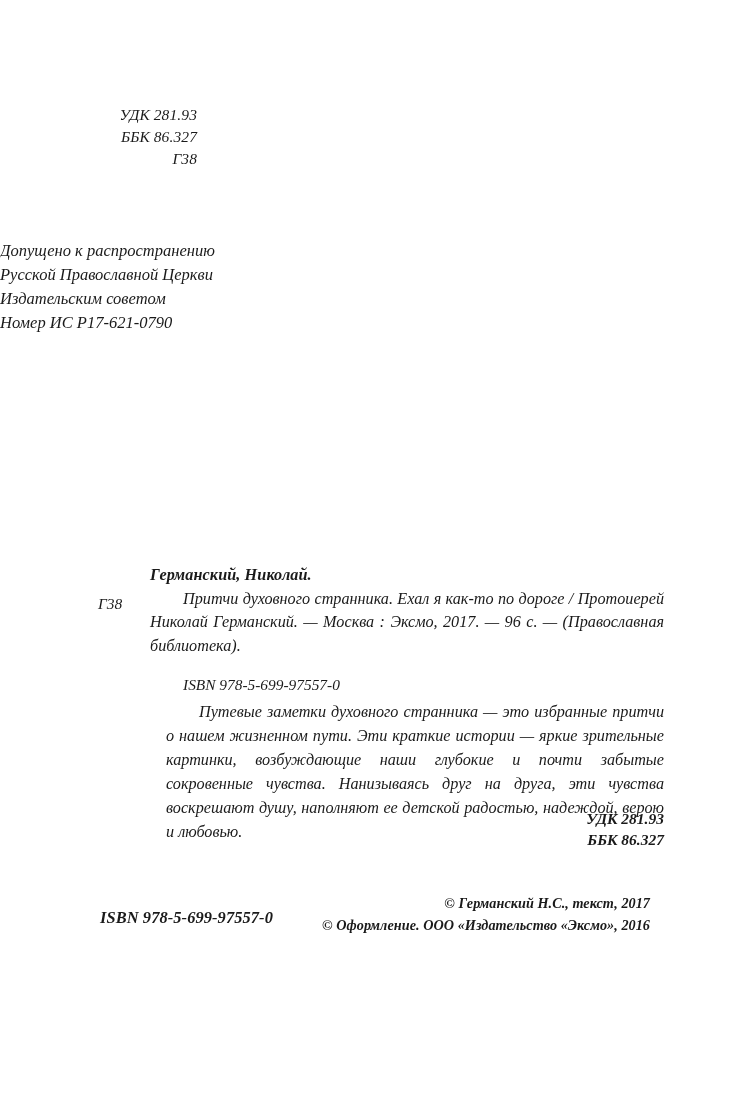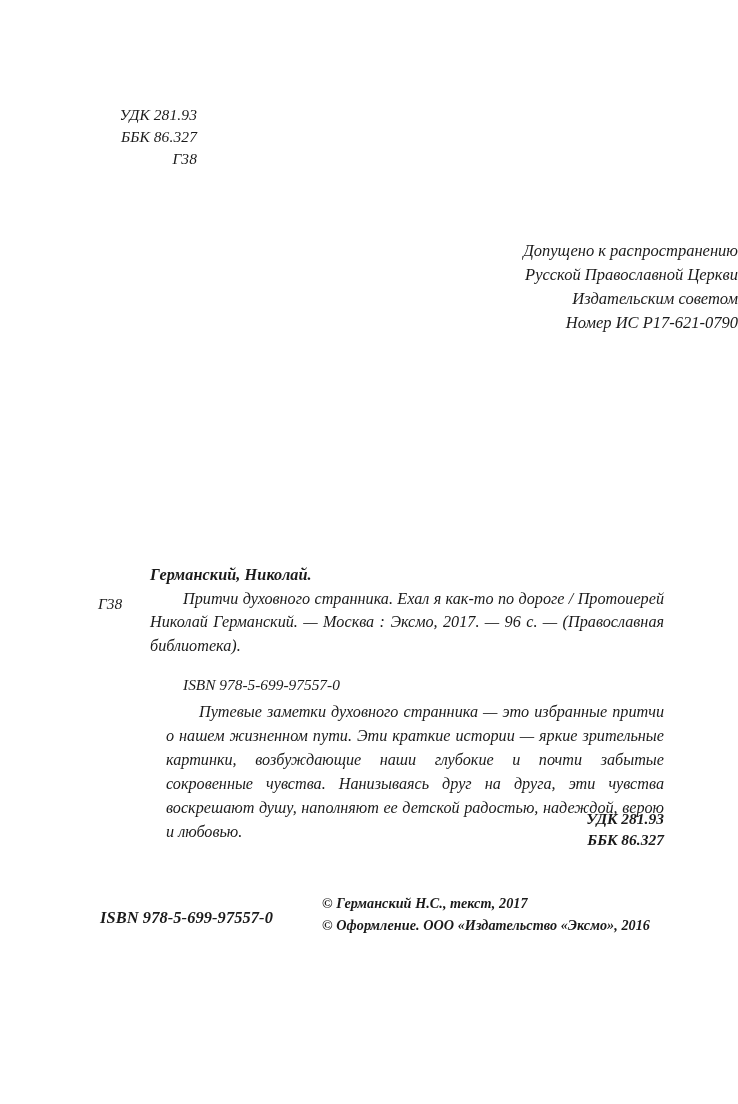--- a/index.html
+++ b/index.html
@@ -38,21 +38,21 @@
     white-space: nowrap;
   }
   .classification div { letter-spacing: 0.1px; }
 
   
   .approval {
     position: absolute;
     left: 0;
     top: 239px;
     width: 738px;
-    text-align: right;
+    text-align: left;
     font-size: 16.5px;
     line-height: 24px;
   }
 
   
   .cip {
     position: absolute;
     left: 98px;
     top: 564px;
     width: 566px;
@@ -130,21 +130,21 @@
   }
   .footer-copyright {
     position: absolute;
     left: 322px;
     top: 0;
     font-size: 14.2px;
     line-height: 22px;
     font-weight: bold;
     white-space: nowrap;
   }
-  .footer-copyright div { letter-spacing: 0.05px; }
+  .footer-copyright div { letter-spacing: 0.05px; text-align: right; }
 </style>
 </head>
 <body>
 
 <div class="page">
 
   <div class="classification">
     <div>УДК 281.93</div>
     <div>ББК 86.327</div>
     <div>Г38</div>

